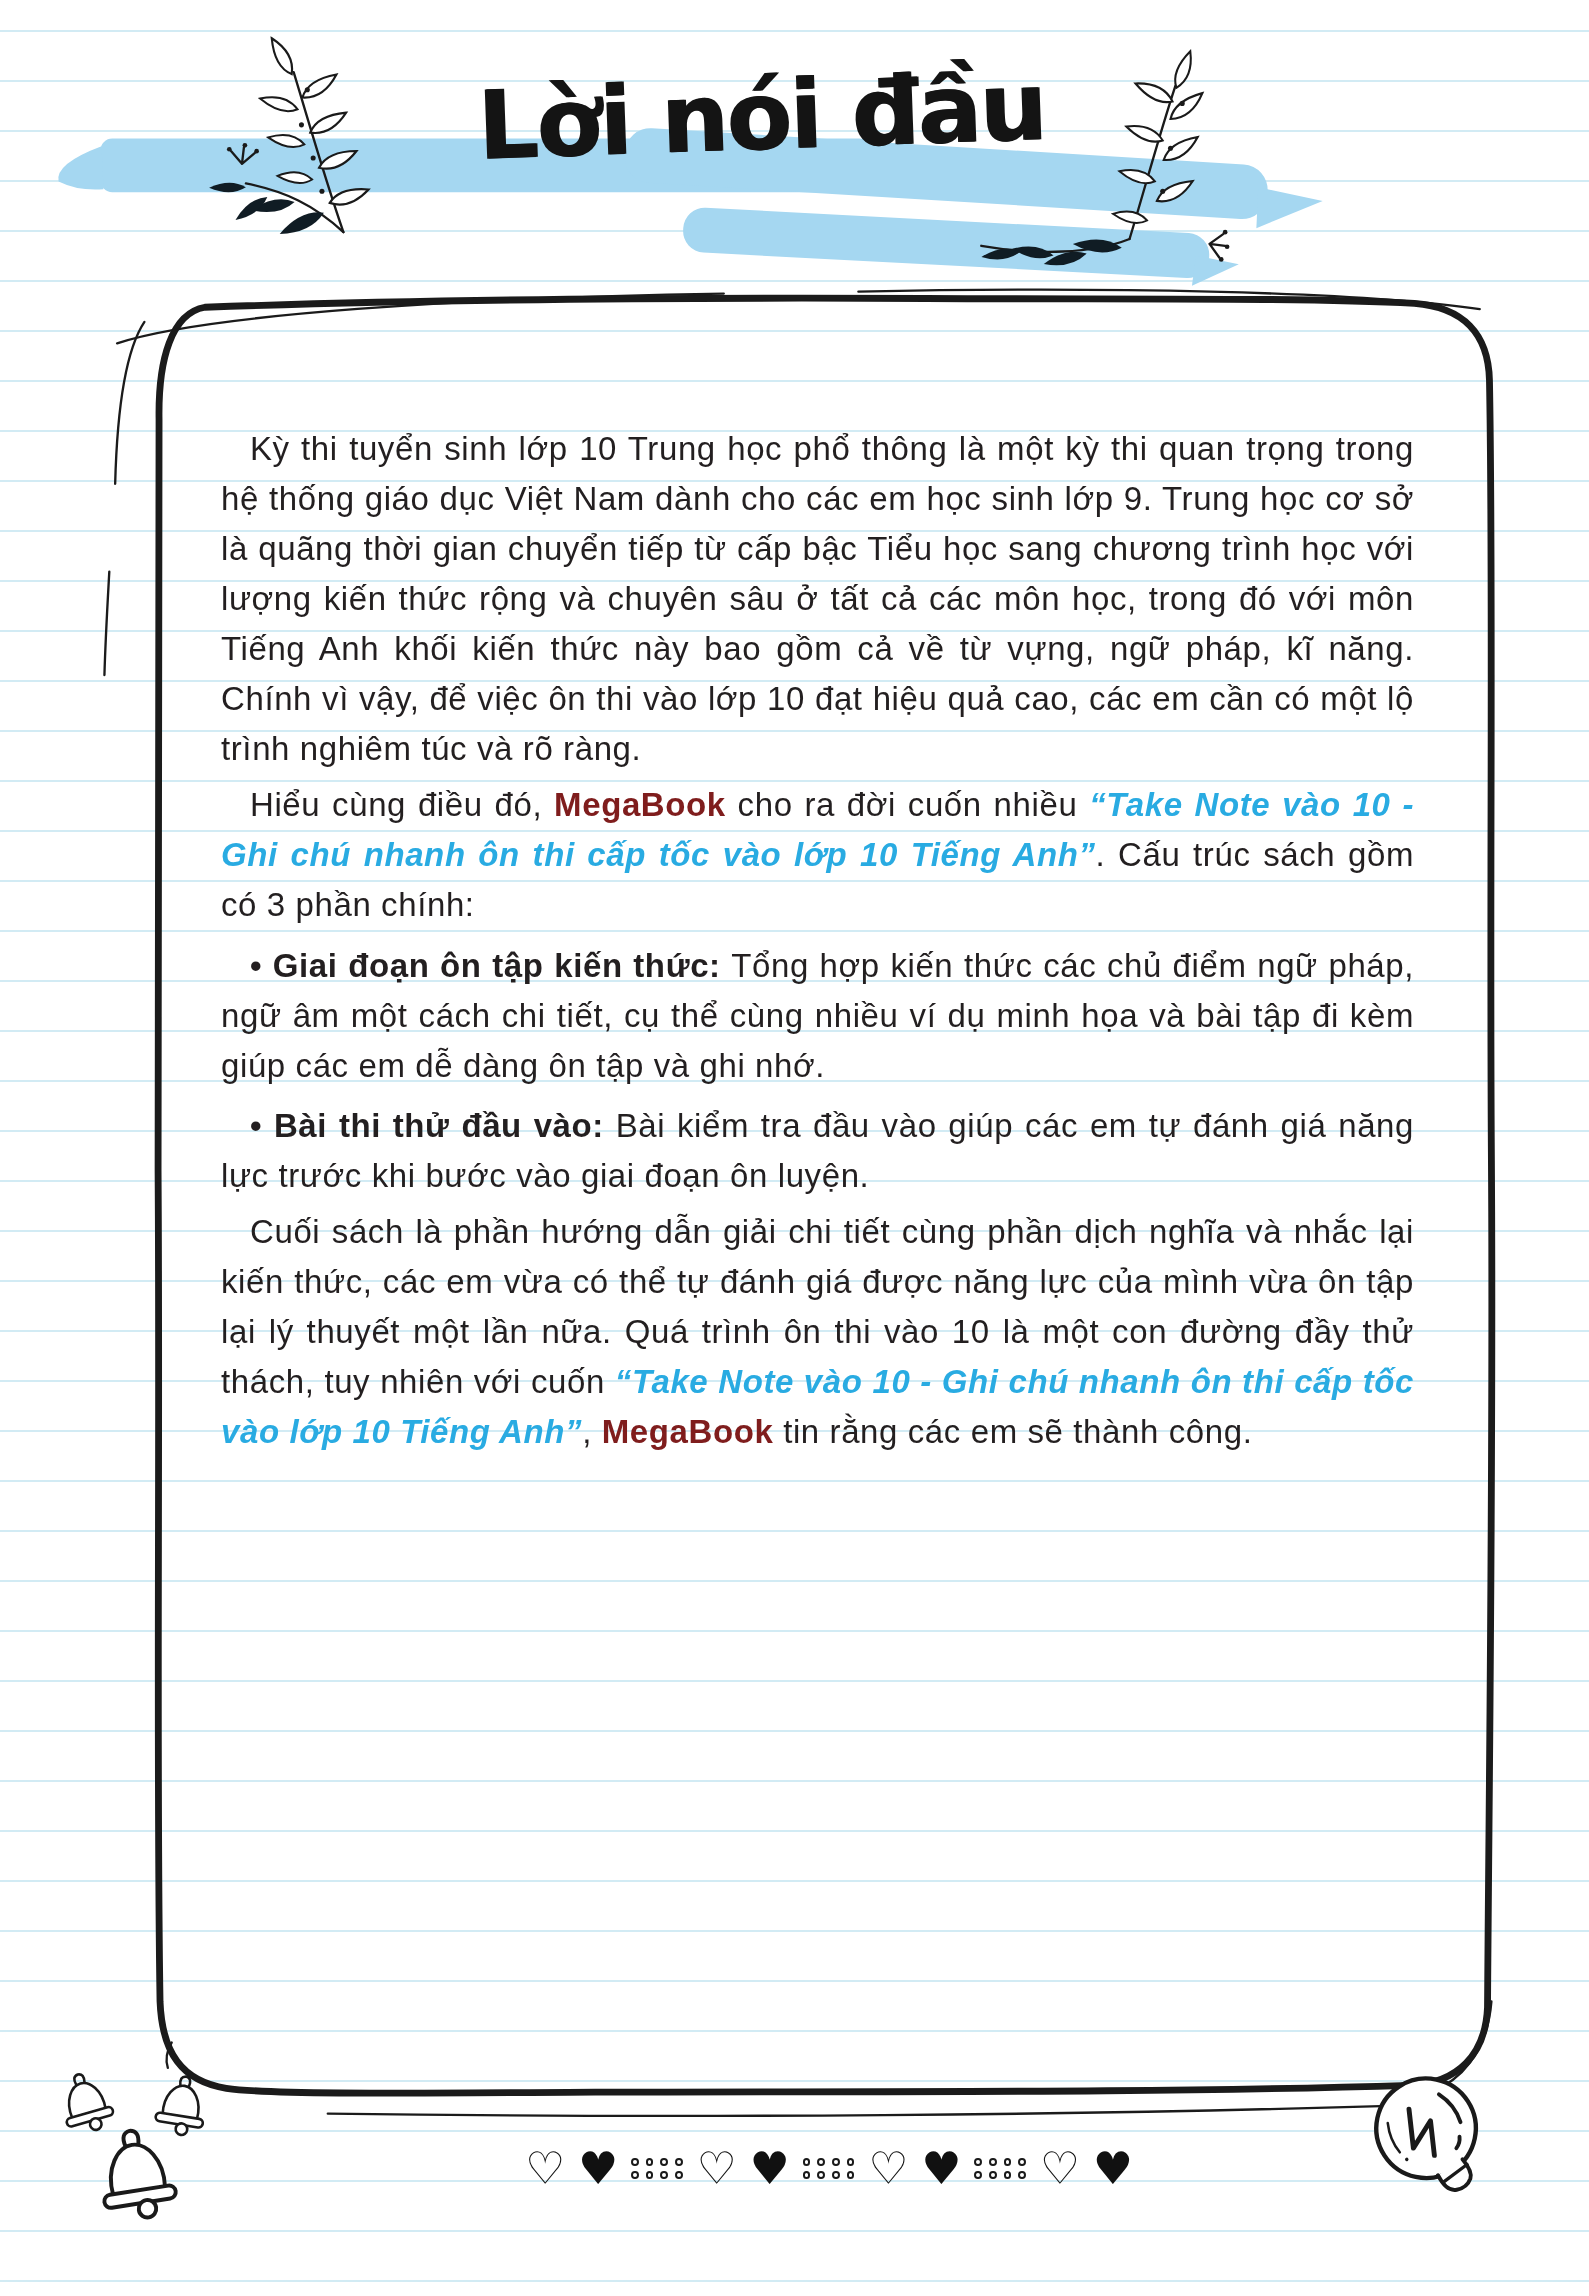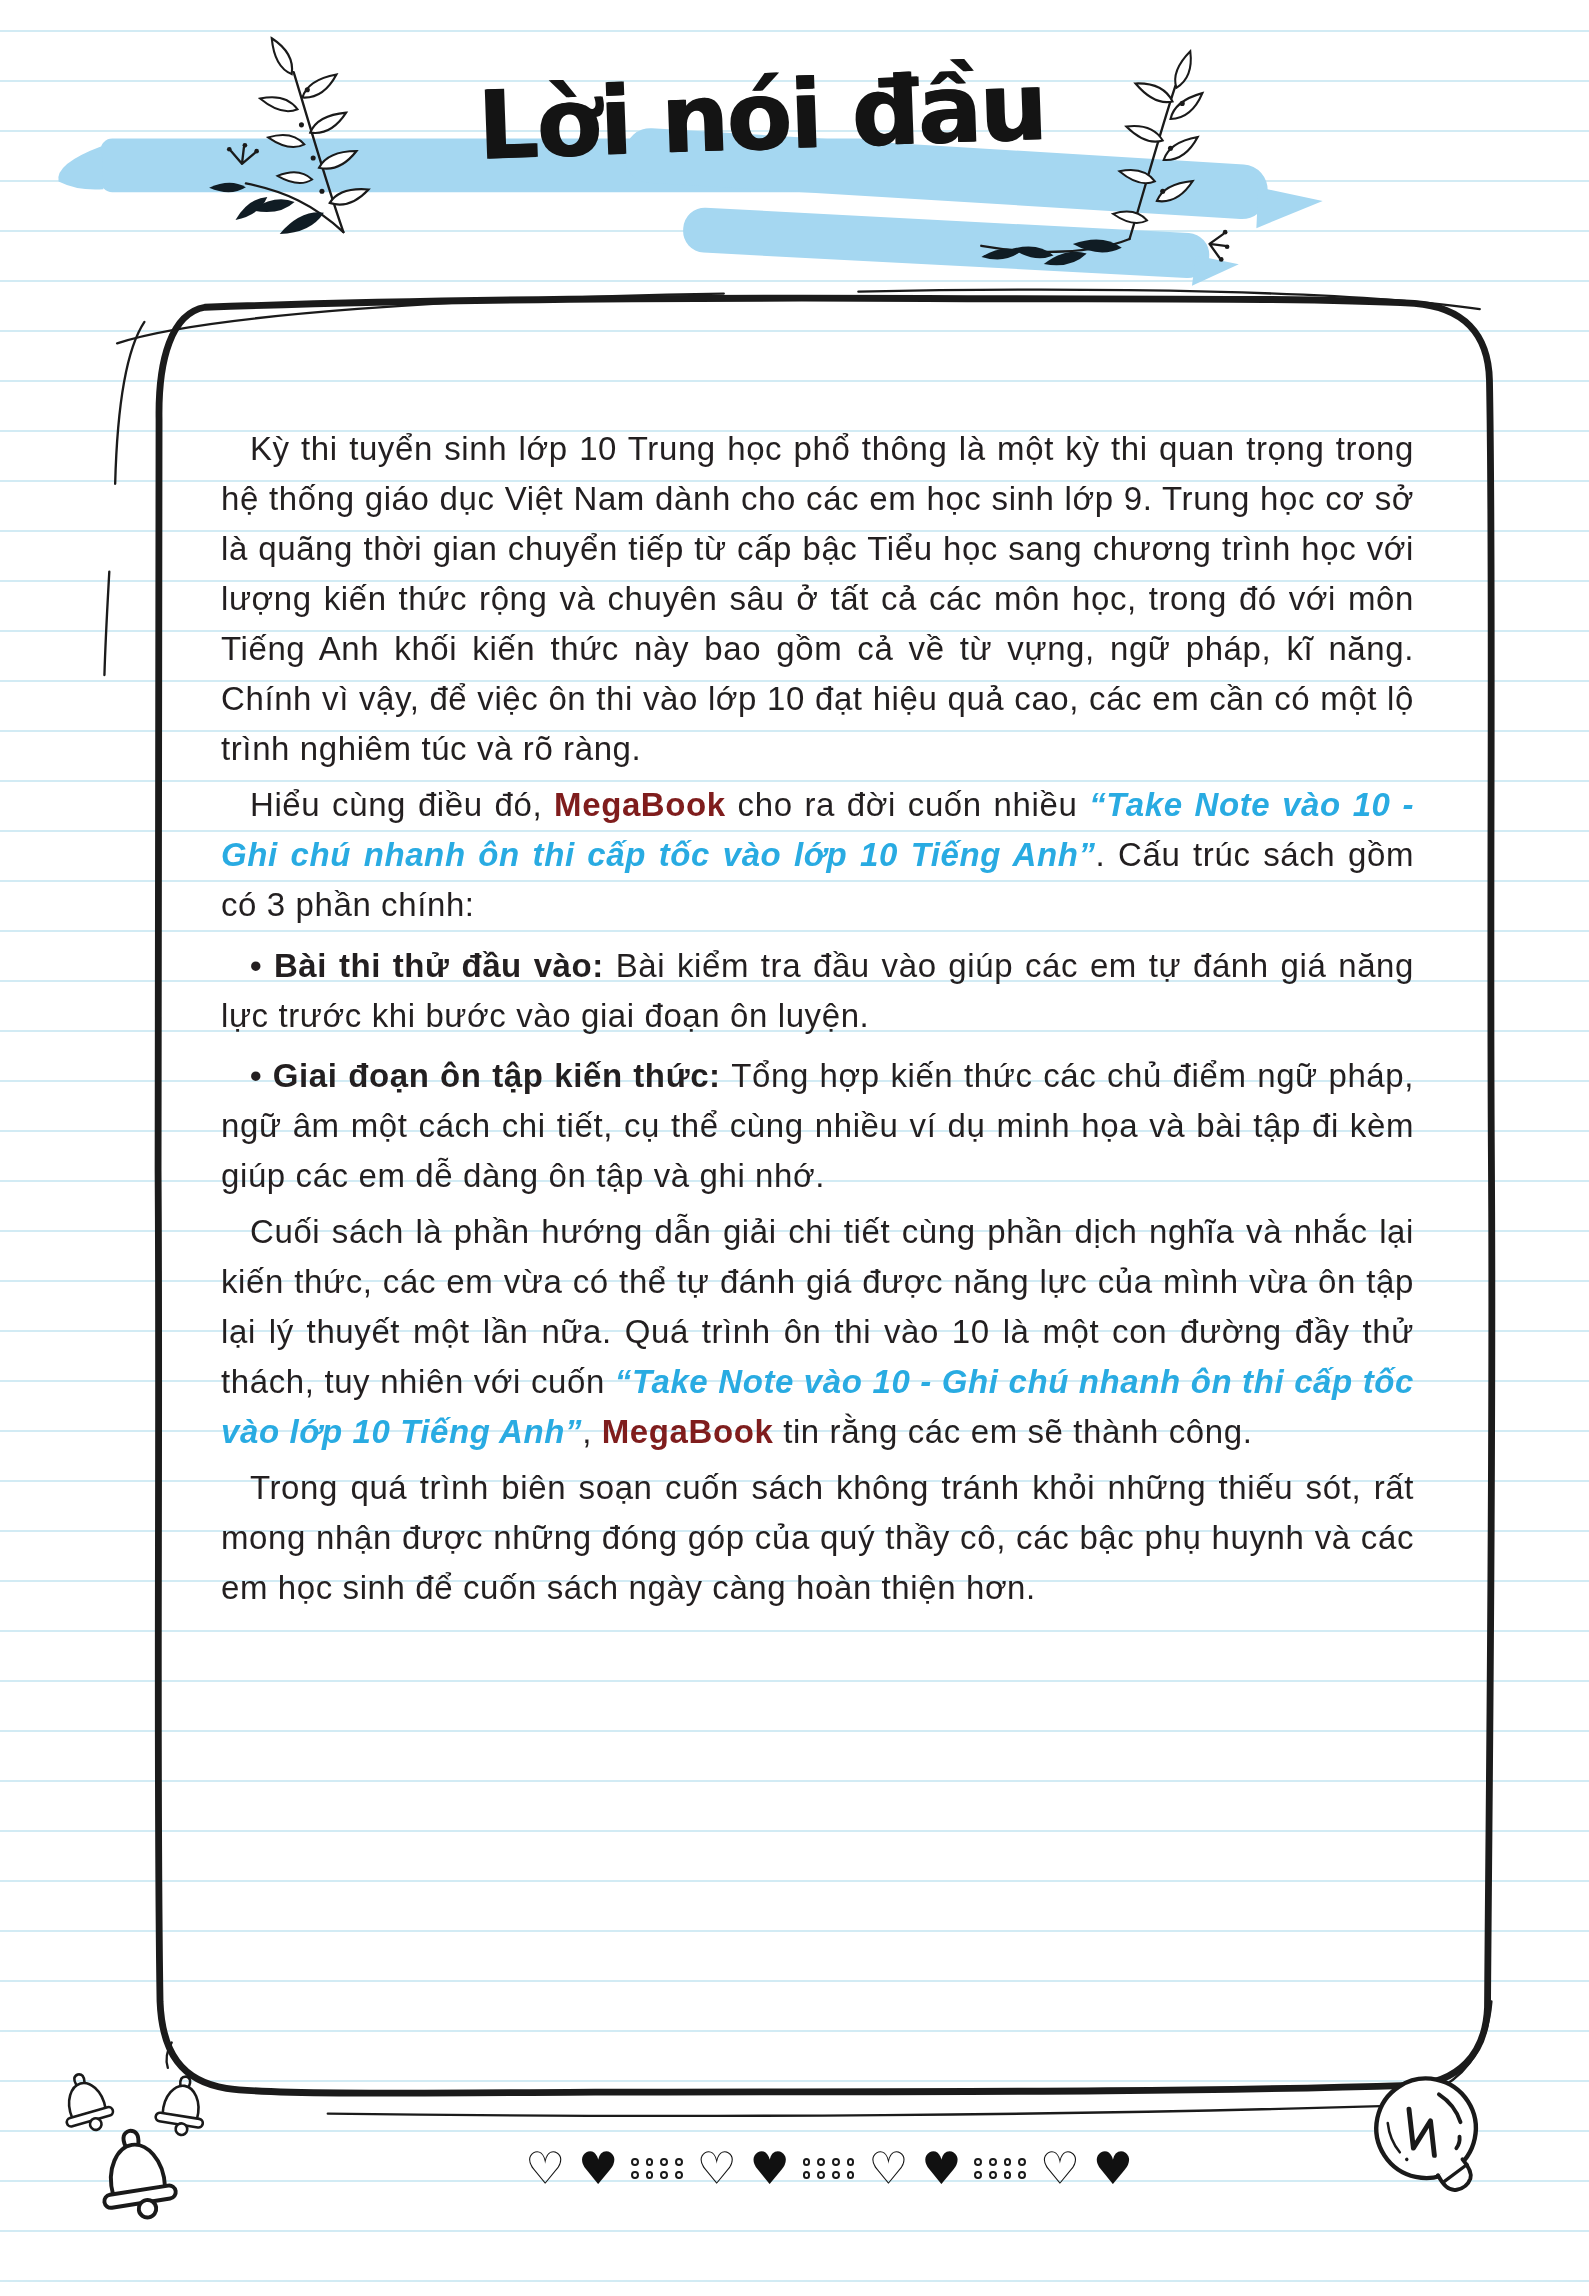--- a/index.html
+++ b/index.html
@@ -189,28 +189,27 @@
     </g>
   </svg>
 
   <div class="title">Lời nói đầu</div>
 
   <div class="content">
     <p><span>Kỳ thi tuyển sinh lớp 10 Trung học phổ thông là một kỳ thi quan trọng trong hệ thống giáo dục Việt Nam dành cho các em học sinh lớp 9. Trung học cơ sở là quãng thời gian chuyển tiếp từ cấp bậc Tiểu học sang chương trình học với lượng kiến thức rộng và chuyên sâu ở tất cả các môn học, trong đó với môn Tiếng Anh khối kiến thức này bao gồm cả về từ vựng, ngữ pháp, kĩ năng. Chính vì vậy, để việc ôn thi vào lớp 10 đạt hiệu quả cao, các em cần có một lộ trình nghiêm túc và rõ ràng.</span></p>
 
     <p><span>Hiểu cùng điều đó, </span><span class="bb">MegaBook</span><span> cho ra đời cuốn nhiều </span><span class="bbi">“Take Note vào 10 - Ghi chú nhanh ôn thi cấp tốc vào lớp 10 Tiếng Anh”</span><span>. Cấu trúc sách gồm có 3 phần chính:</span></p>
 
+    <p class="bullet"><span class="seg-b">•  Giai đoạn ôn tập kiến thức: </span><span>Tổng hợp kiến thức các chủ điểm ngữ pháp, ngữ âm một cách chi tiết, cụ thể cùng nhiều ví dụ minh họa và bài tập đi kèm giúp các em dễ dàng ôn tập và ghi nhớ.</span></p>
+
     <p class="bullet"><span class="seg-b">•  Bài thi thử đầu vào: </span><span>Bài kiểm tra đầu vào giúp các em tự đánh giá năng lực trước khi bước vào giai đoạn ôn luyện.</span></p>
 
-    <p class="bullet"><span class="seg-b">•  Giai đoạn ôn tập kiến thức: </span><span>Tổng hợp kiến thức các chủ điểm ngữ pháp, ngữ âm một cách chi tiết, cụ thể cùng nhiều ví dụ minh họa và bài tập đi kèm giúp các em dễ dàng ôn tập và ghi nhớ.</span></p>
-
 
     <p><span>Cuối sách là phần hướng dẫn giải chi tiết cùng phần dịch nghĩa và nhắc lại kiến thức, các em vừa có thể tự đánh giá được năng lực của mình vừa ôn tập lại lý thuyết một lần nữa. Quá trình ôn thi vào 10 là một con đường đầy thử thách, tuy nhiên với cuốn </span><span class="bbi">“Take Note vào 10 - Ghi chú nhanh ôn thi cấp tốc vào lớp 10 Tiếng Anh”</span><span>, </span><span class="bb">MegaBook</span><span> tin rằng các em sẽ thành công.</span></p>
 
-    <p><span>Trong quá trình biên soạn cuốn sách không tránh khỏi những thiếu sót, rất mong nhận được những đóng góp của quý thầy cô, các bậc phụ huynh và các em học sinh để cuốn sách ngày càng hoàn thiện hơn.</span></p>
 
   </div>
 
   <div class="hearts">
     <span class="h">♡</span>
     <span class="h">♥</span>
     <span class="dotgrid">
         <i></i>
         <i></i>
         <i></i>

